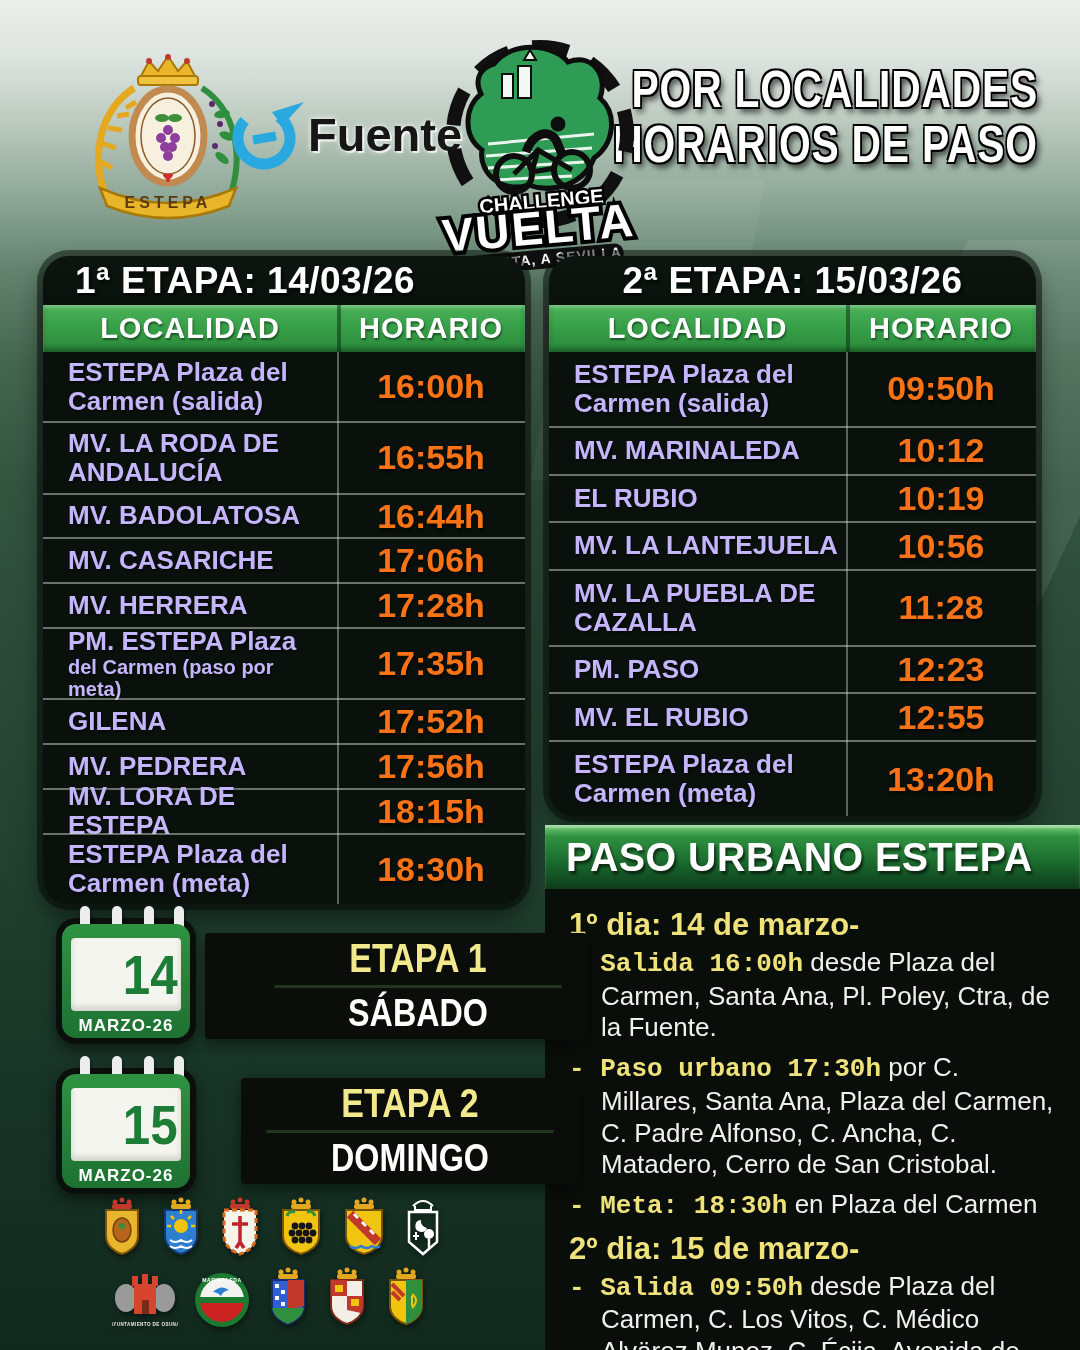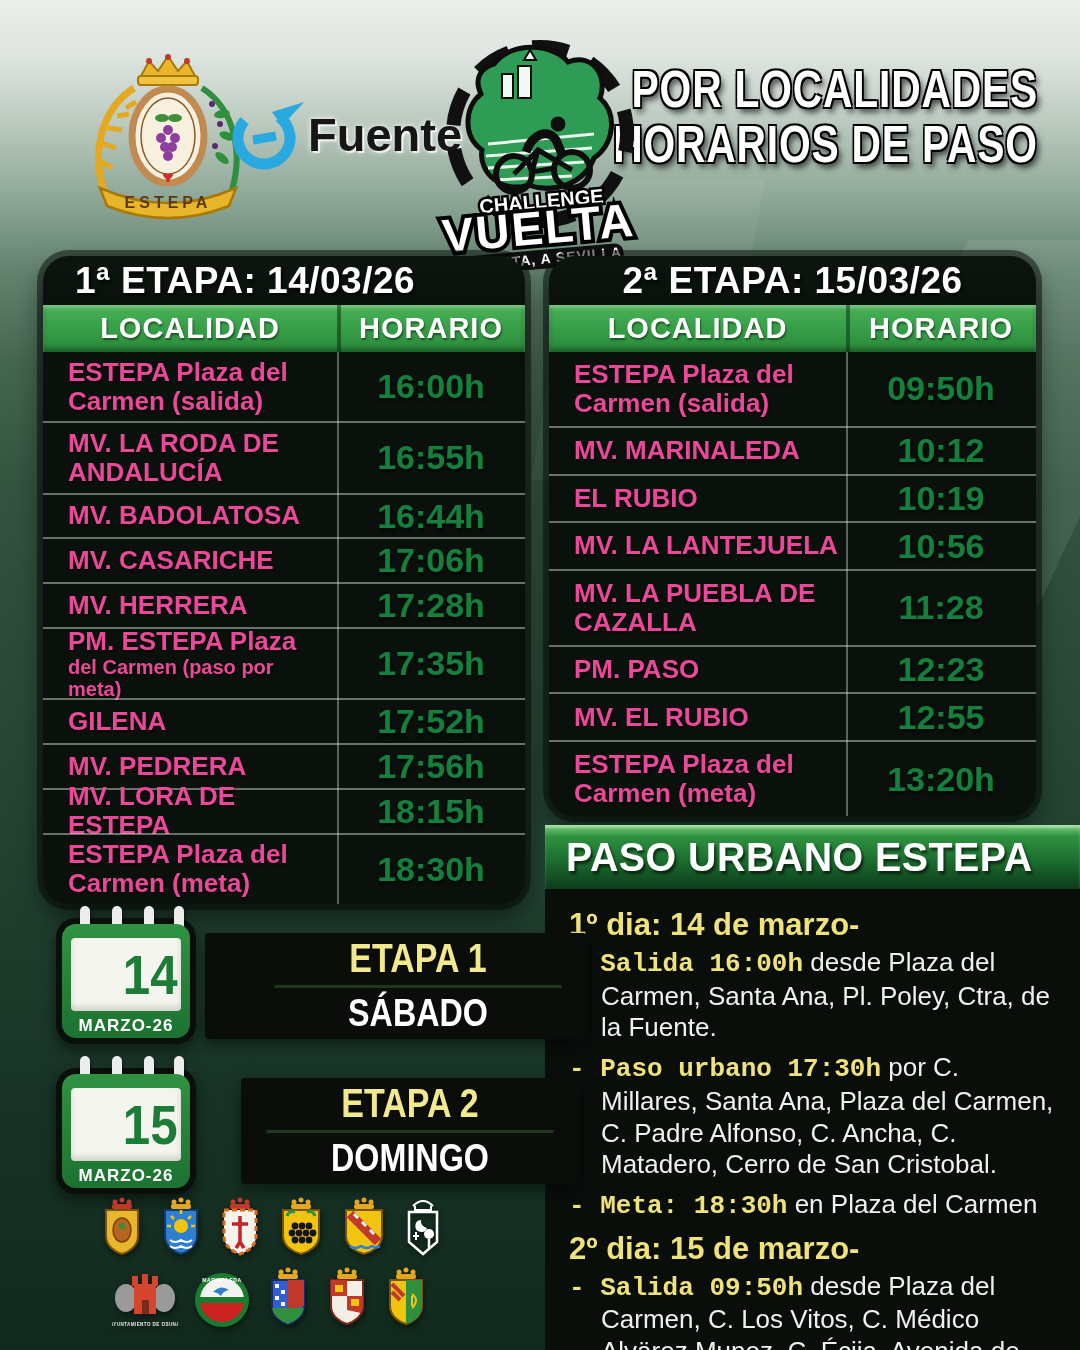--- a/index.html
+++ b/index.html
@@ -45,25 +45,25 @@
     box-shadow:inset 0 3px 3px rgba(255,255,255,.25), inset 0 -4px 5px rgba(0,30,8,.4);}
   .cols::after{content:'';position:absolute;left:61%;top:0;bottom:0;width:4px;background:rgba(8,40,15,.5);}
   .cols .chead{display:flex;align-items:center;justify-content:center;color:#fff;font-weight:800;
     font-size:29px;letter-spacing:1px;text-shadow:1px 2px 2px rgba(0,0,0,.45);}
   .cols .c1{width:61%;} .cols .c2{width:39%;}
   .rows{flex:1 1 auto;position:relative;display:flex;flex-direction:column;}
   .rows::before{content:'';position:absolute;left:61%;top:0;bottom:0;width:2px;background:rgba(205,215,205,.42);}
   .row{flex:1 1 0;display:flex;border-top:2px solid rgba(200,212,202,.5);min-height:0;}
   .row:first-child{border-top:none;}
   .row.tall{flex:1.62 1 0;}
-  .row .loc{width:61%;padding:4px 8px 4px 25px;box-sizing:border-box;color:#ec4899;font-weight:800;
+  .row .loc{width:61%;padding:4px 8px 4px 25px;box-sizing:border-box;color:#c4b5fd;font-weight:800;
     font-size:26px;line-height:1.12;display:flex;flex-direction:column;justify-content:center;
     text-shadow:1px 2px 2px rgba(0,0,0,.5);}
   .row .loc .sub{font-size:20px;font-weight:700;}
-  .row .time{width:39%;display:flex;align-items:center;justify-content:center;color:#15803d;
+  .row .time{width:39%;display:flex;align-items:center;justify-content:center;color:#f97316;
     font-weight:800;font-size:34px;text-shadow:1px 3px 3px rgba(0,0,0,.55);}
 
   
   #paso-bar{position:absolute;left:545px;top:825px;right:0;height:64px;display:flex;align-items:center;
     background:linear-gradient(180deg,#7bcf7c 0%,#2f9140 18%,#1c6e2f 55%,#0d3c1c 100%);
     box-shadow:inset 0 3px 2px rgba(255,255,255,.35);}
   #paso-bar .ptitle{padding-left:22px;color:#fff;font-weight:900;font-size:41px;letter-spacing:.5px;
     transform:scaleX(.96);transform-origin:left center;text-shadow:2px 3px 3px rgba(0,0,0,.6);}
   #paso-panel{position:absolute;left:545px;top:889px;right:0;bottom:0;background:#0a0e0b;
     padding:12px 18px 0 24px;box-sizing:border-box;}

